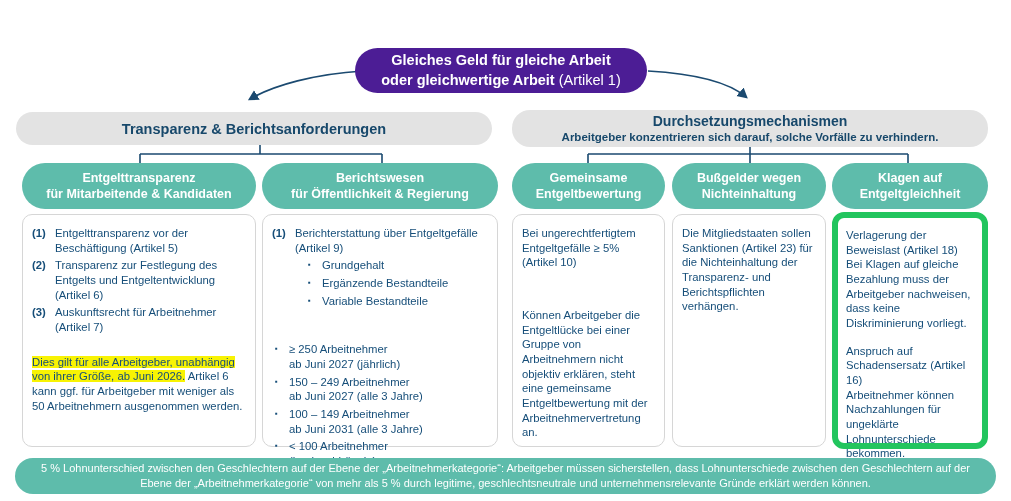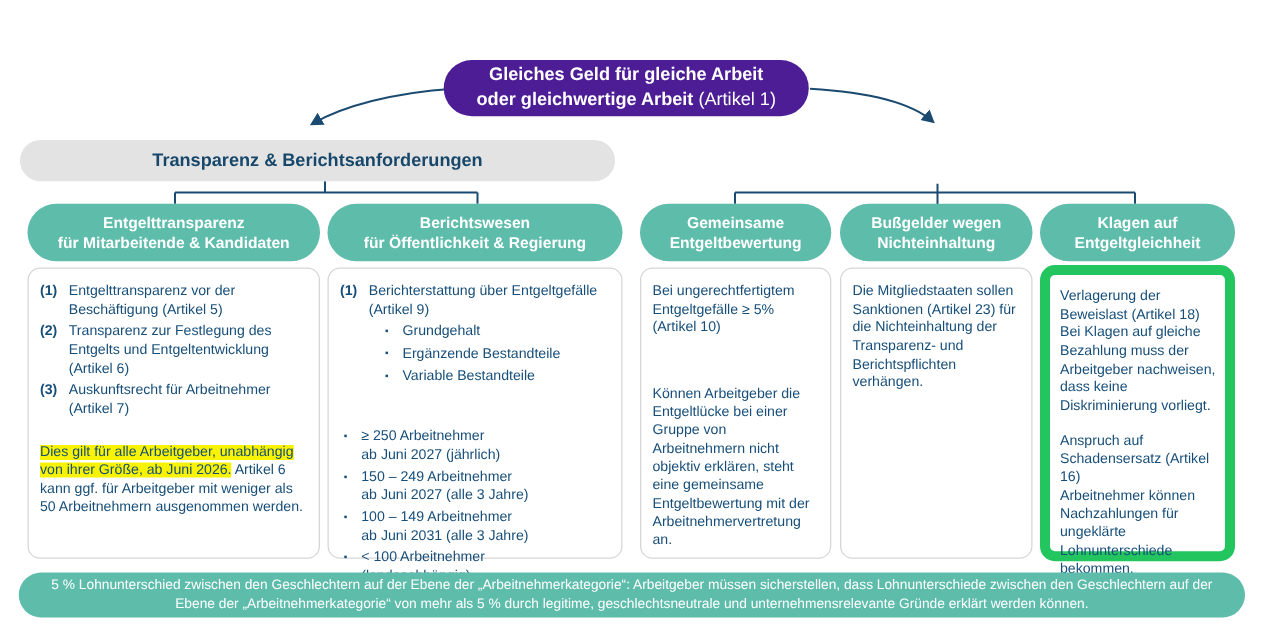--- a/index.html
+++ b/index.html
@@ -40,21 +40,21 @@
 
   .cbox {
     position:absolute; top:214px; height:233px; background:#fff;
     border:1px solid #d6d6d6; border-radius:10px; padding:11px 8px 8px 9px;
     color:#164e79; font-size:11.3px; line-height:1.3;
   }
   .cbox.c0 { left:22px;  width:234px; }
   .cbox.c1 { left:262px; width:236px; }
   .cbox.c2 { left:512px; width:153px; }
   .cbox.c3 { left:672px; width:154px; }
-  .cbox.c4 { left:832px; width:156px; border:8px solid #22c55e; border-radius:12px; top:212px; height:237px; padding:10px 7px 8px 8px; }
+  .cbox.c4 { left:832px; width:156px; border:6px solid #22c55e; border-radius:12px; top:212px; height:237px; padding:10px 7px 8px 8px; }
 
   .b  { font-weight:normal; }
   .hl { background:#f8f303; }
   .ntext, .para { white-space:pre-line; }
   .numrow { display:flex; gap:4px; margin-bottom:3px; }
   .numrow .num { flex:0 0 19px; font-weight:bold; }
   .brow { display:flex; gap:7px; margin-bottom:3px; }
   .brow .bchar { flex:0 0 7px; font-size:8px; line-height:14px; }
   .bullets { margin-top:1px; }
 
@@ -85,20 +85,24 @@
 
   <div class="root-node">
     <div class="b">Gleiches Geld für gleiche Arbeit</div>
     <div><span class="b">oder gleichwertige Arbeit</span><span> (Artikel 1)</span></div>
   </div>
 
   <div class="branch-header left">
     <div>Transparenz &amp; Berichtsanforderungen</div>
   </div>
 
+  <div class="branch-header right">
+    <div class="l1">Durchsetzungsmechanismen</div>
+    <div class="l2">Arbeitgeber konzentrieren sich darauf, solche Vorfälle zu verhindern.</div>
+  </div>
 
   <div class="pill c0">Entgelttransparenz
 für Mitarbeitende &amp; Kandidaten</div>
   <div class="pill c1">Berichtswesen
 für Öffentlichkeit &amp; Regierung</div>
   <div class="pill c3">Bußgelder wegen
 Nichteinhaltung</div>
   <div class="pill c2">Gemeinsame
 Entgeltbewertung</div>
   <div class="pill c4">Klagen auf

